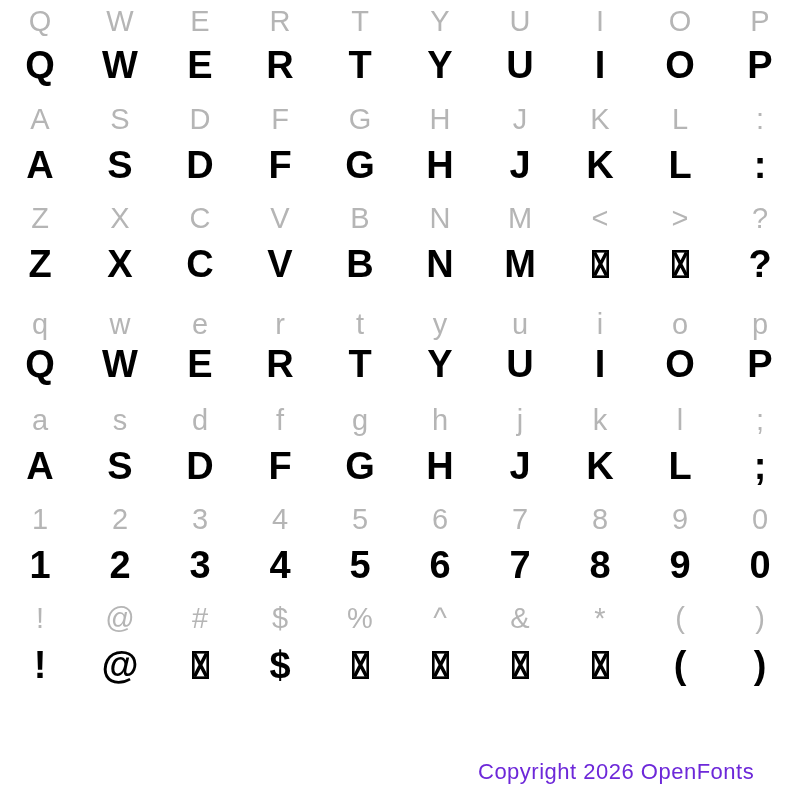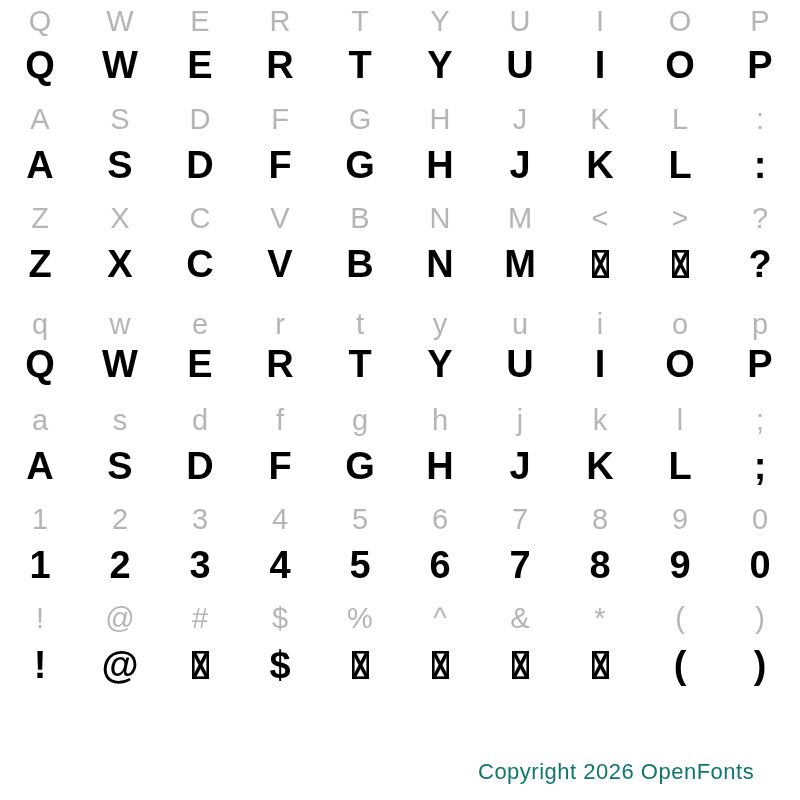--- a/index.html
+++ b/index.html
@@ -44,21 +44,21 @@
     display: inline-block;
     vertical-align: -1px;
   }
   .footer {
     position: absolute;
     left: 478px;
     top: 759px;
     font-size: 22px;
     line-height: 26px;
     font-weight: 400;
-    color: #0f766e;
+    color: #6d28d9;
     letter-spacing: 0.5px;
   }
 </style>
 </head>
 <body>
 
 <div class="sheet">
 
   <div class="footer">Copyright 2026 OpenFonts</div>
 <div class="char-row ref-row" style="top: 6px;">

